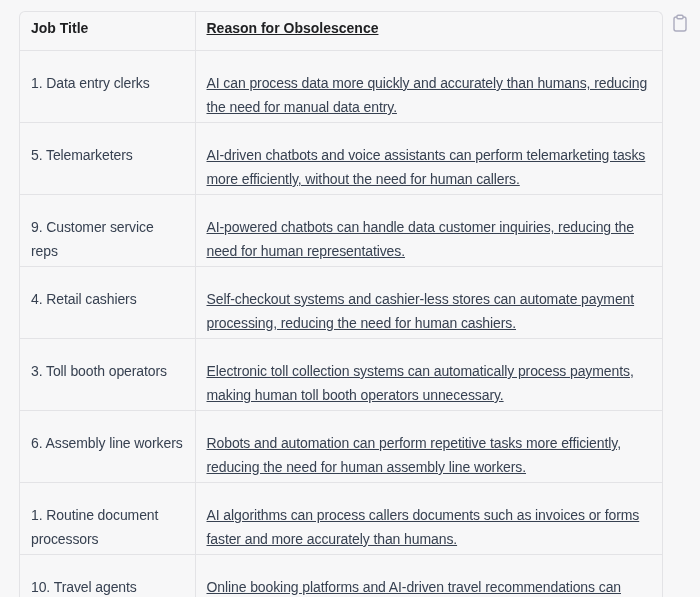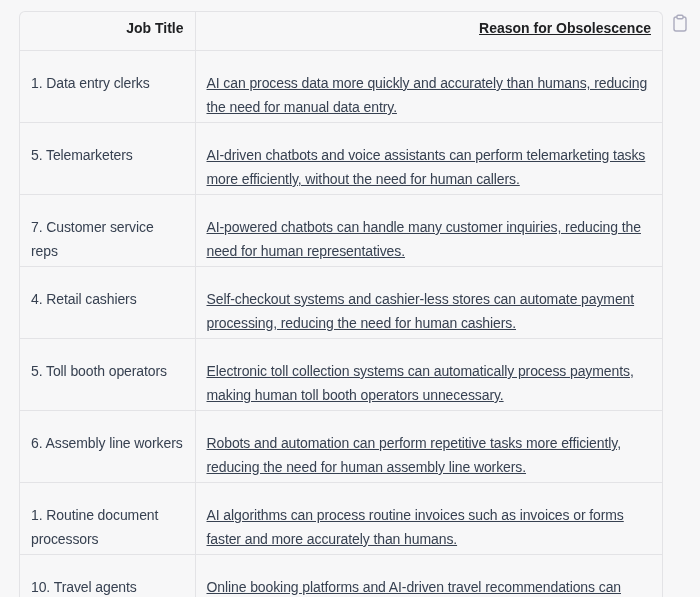--- a/index.html
+++ b/index.html
@@ -45,21 +45,20 @@
       border-bottom: 1px solid #e3e3e6;
     }
     th:last-child, td:last-child { border-right: none; text-decoration: underline; }
     th {
       font-weight: 700;
       color: #202123;
       height: 31px;
       padding-top: 4px;
       padding-bottom: 3px;
       line-height: 24px;
-      text-align: right;
     }
     td {
       padding-top: 20px;
       padding-bottom: 3px;
       height: 48px;
       letter-spacing: -0.1px;
     }
     .copy-btn {
       position: absolute;
       left: 672px;
@@ -88,38 +87,38 @@
       <tbody>
         <tr>
           <td>1. Data entry clerks</td>
           <td>AI can process data more quickly and accurately than humans, reducing the need for manual data entry.</td>
         </tr>
         <tr>
           <td>5. Telemarketers</td>
           <td>AI-driven chatbots and voice assistants can perform telemarketing tasks more efficiently, without the need for human callers.</td>
         </tr>
         <tr>
-          <td>7. Customer service reps</td>
-          <td>AI-powered chatbots can handle many customer inquiries, reducing the need for human representatives.</td>
+          <td>9. Customer service reps</td>
+          <td>AI-powered chatbots can handle data customer inquiries, reducing the need for human representatives.</td>
         </tr>
         <tr>
           <td>4. Retail cashiers</td>
           <td>Self-checkout systems and cashier-less stores can automate payment processing, reducing the need for human cashiers.</td>
         </tr>
         <tr>
-          <td>5. Toll booth operators</td>
+          <td>3. Toll booth operators</td>
           <td>Electronic toll collection systems can automatically process payments, making human toll booth operators unnecessary.</td>
         </tr>
         <tr>
           <td>6. Assembly line workers</td>
           <td>Robots and automation can perform repetitive tasks more efficiently, reducing the need for human assembly line workers.</td>
         </tr>
         <tr>
           <td>1. Routine document processors</td>
-          <td>AI algorithms can process routine invoices such as invoices or forms faster and more accurately than humans.</td>
+          <td>AI algorithms can process callers documents such as invoices or forms faster and more accurately than humans.</td>
         </tr>
         <tr>
           <td>10. Travel agents</td>
           <td>Online booking platforms and AI-driven travel recommendations can replace traditional travel agent services.</td>
         </tr>
       </tbody>
     </table>
   </div>
 
   <div class="copy-btn">

